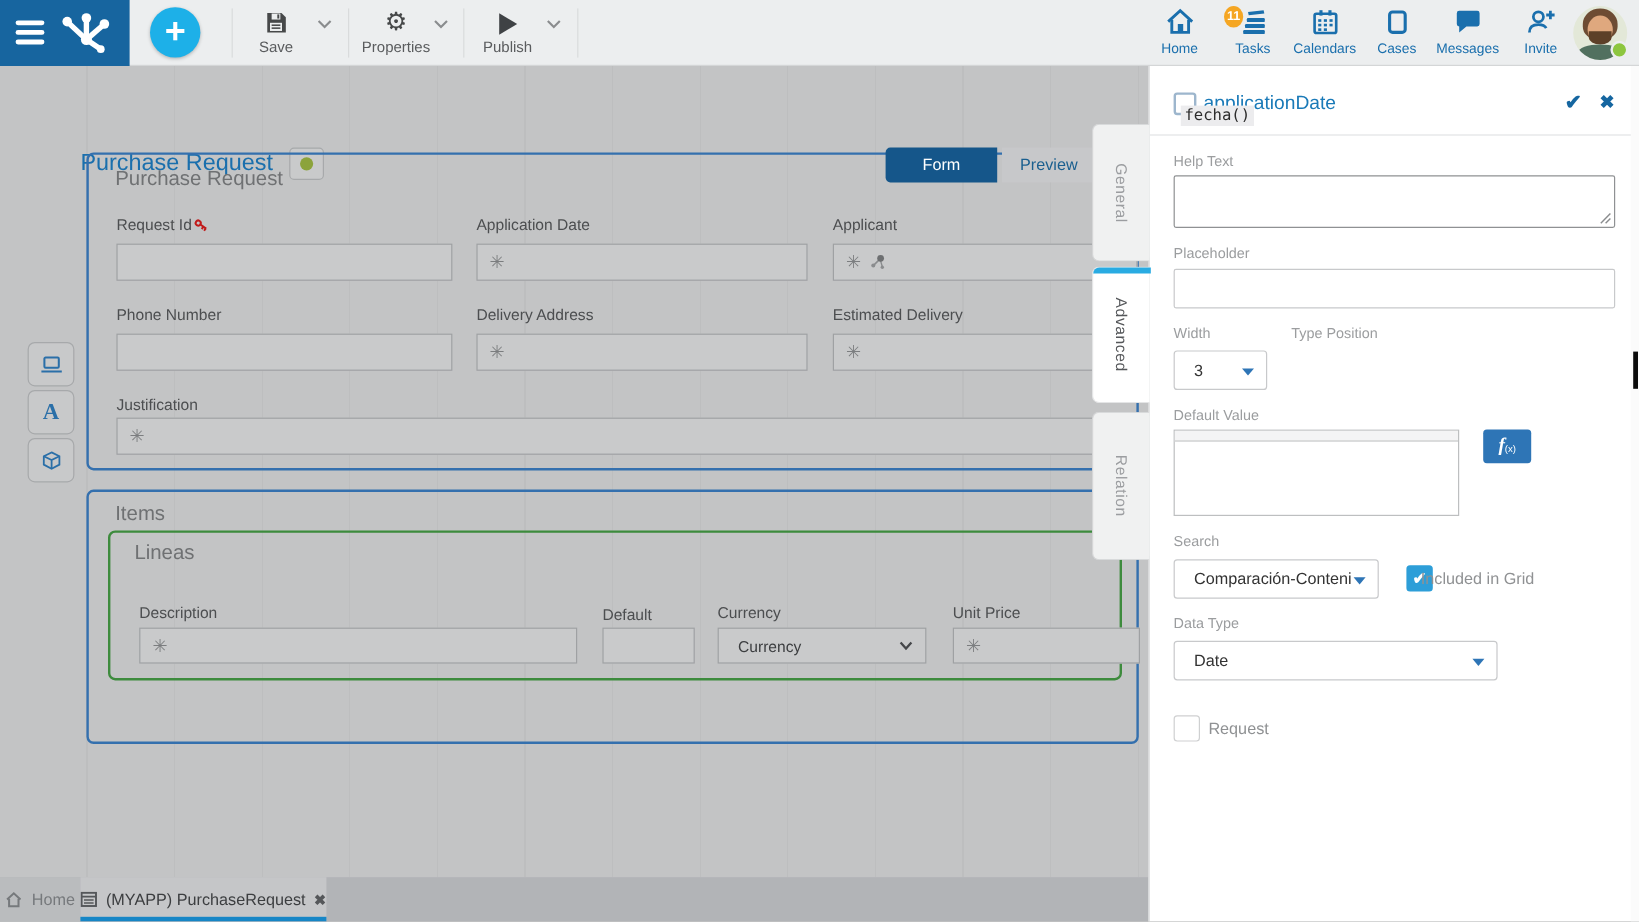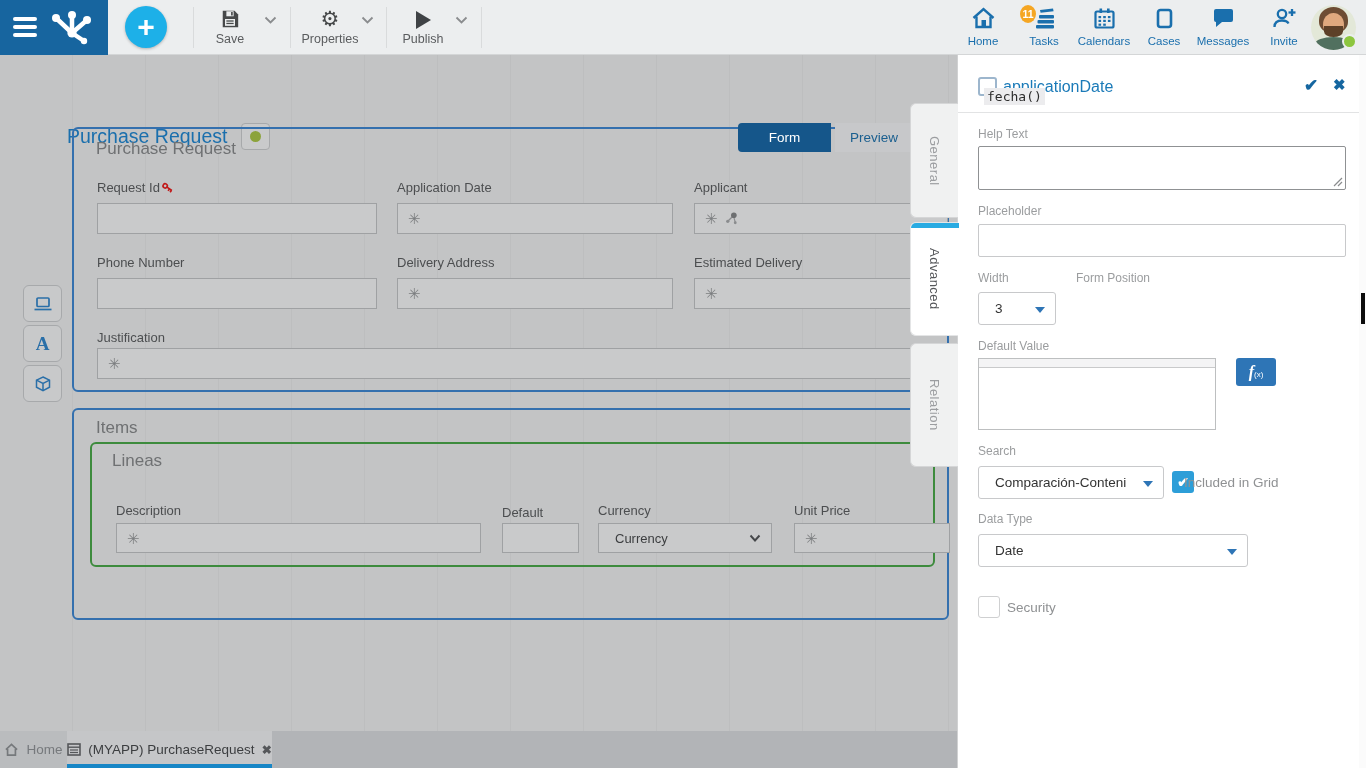--- a/index.html
+++ b/index.html
@@ -381,48 +381,48 @@
 
     <div class="p-label" style="left:20px; top:149px;">Placeholder</div>
     <div class="p-input" style="left:20px; top:169px; width:368px;"></div>
 
     <div class="p-label" style="left:20px; top:216px;">Width</div>
     <div class="p-select" style="left:20px; top:237px; width:78px;">
       <span>3</span>
       <div class="caret"></div>
     </div>
 
-    <div class="p-label" style="left:118px; top:216px;">Form Position</div>
+    <div class="p-label" style="left:118px; top:216px;">Type Position</div>
 
     <div class="p-label" style="left:20px; top:284px;">Default Value</div>
     <div class="dv-editor">
       <div class="dv-strip"></div>
     </div>
     <div class="dv-code">fecha()</div>
     <div class="fx-btn">
         <span class="f">f</span>
         <span class="x">(x)</span>
       </div>
 
     <div class="p-label" style="left:20px; top:389px;">Search</div>
-    <div class="p-select" style="left:20px; top:411px; width:186px; padding-right:24px;">
+    <div class="p-select" style="left:20px; top:411px; width:171px; padding-right:24px;">
       <span>Comparación-Conteni</span>
       <div class="caret"></div>
     </div>
     <div class="chk chk-on" style="left:214px; top:416px;">✔</div>
     <div class="chk-label" style="left:226px; top:420px;">Included in Grid</div>
 
     <div class="p-label" style="left:20px; top:457px;">Data Type</div>
     <div class="p-select" style="left:20px; top:479px; width:270px;">
       <span>Date</span>
       <div class="caret"></div>
     </div>
 
     <div class="chk chk-off" style="left:20px; top:541px;"></div>
-    <div class="chk-label" style="left:49px; top:545px;">Security</div>
+    <div class="chk-label" style="left:49px; top:545px;">Request</div>
   </div>
 
   <div class="bottombar">
     <div class="btab btab-home">
       <svg width="15" height="14" viewBox="0 0 16 15">
         <path d="M2 7 L8 1.5 L14 7" fill="none" stroke="#76797c" stroke-width="1.8"></path>
         <path d="M3.8 6.3 V13 H12.2 V6.3" fill="none" stroke="#76797c" stroke-width="1.8"></path>
       </svg>
       <span>Home</span>
     </div>

